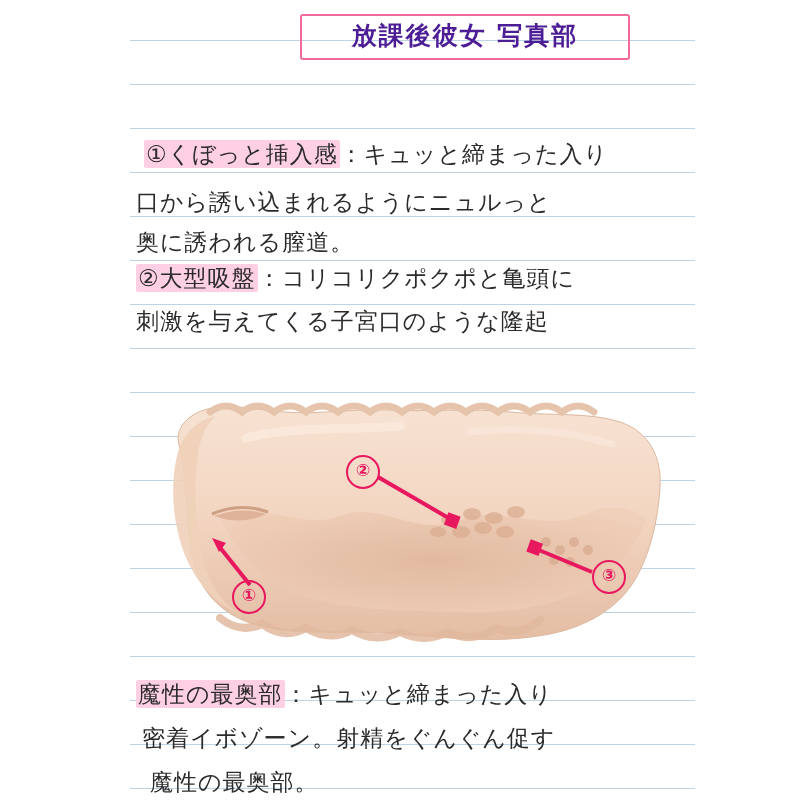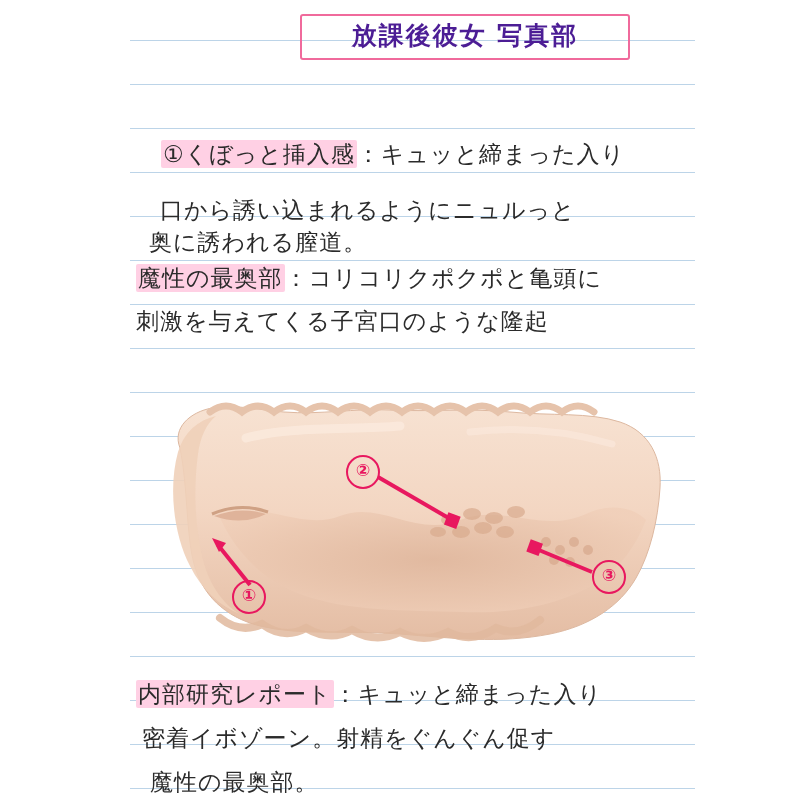--- a/index.html
+++ b/index.html
@@ -107,28 +107,28 @@
   <div class="rule-line" style="top:612px"></div>
   <div class="rule-line" style="top:656px"></div>
   <div class="rule-line" style="top:700px"></div>
   <div class="rule-line" style="top:744px"></div>
   <div class="rule-line" style="top:788px"></div>
 
   <div class="title-box">
     <div class="title-line">放課後彼女 写真部</div>
   </div>
 
-  <div class="note" style="left:141px; top:132px;padding-left:20px;">
+  <div class="note" style="left:124px; top:132px;padding-left:20px;">
     <span class="hl">①くぼっと挿入感</span><span>：キュッと締まった入り</span>
   </div>
-  <div class="note" style="left:136px; top:188px;margin-left:24px;">口から誘い込まれるようにニュルっと</div>
-  <div class="note" style="left:149px; top:220px;">奥に誘われる膣道。</div>
+  <div class="note" style="left:136px; top:180px;">口から誘い込まれるようにニュルっと</div>
+  <div class="note" style="left:136px; top:220px;">奥に誘われる膣道。</div>
 
   <div class="note" style="left:136px; top:256px;">
-    <span class="hl">魔性の最奥部</span><span>：コリコリクポクポと亀頭に</span>
+    <span class="hl">②大型吸盤</span><span>：コリコリクポクポと亀頭に</span>
   </div>
   <div class="note" style="left:136px; top:300px;font-family:Liberation Serif, serif;">刺激を与えてくる子宮口のような隆起</div>
 
   <div class="photo">
     <svg width="520" height="290" viewBox="0 0 520 290">
       <defs>
         <linearGradient id="skin" x1="0" y1="0" x2="0" y2="1">
           <stop offset="0%" stop-color="#f7e2d2"></stop>
           <stop offset="45%" stop-color="#f3d6c2"></stop>
           <stop offset="100%" stop-color="#e4bda4"></stop>
@@ -205,18 +205,18 @@
 
     <line x1="592" y1="572" x2="534" y2="548" stroke="#e8185f" stroke-width="4"></line>
     <rect x="528" y="541" width="13" height="13" fill="#e8185f" transform="rotate(20 534 548)"></rect>
   </svg>
 
   <div class="callout-num" style="left:232px; top:580px;">①</div>
   <div class="callout-num" style="left:346px; top:455px;">②</div>
   <div class="callout-num" style="left:592px; top:560px;">③</div>
 
   <div class="note" style="left:136px; top:672px;">
-    <span class="hl">内部研究レポート</span><span>：キュッと締まった入り</span>
+    <span class="hl">魔性の最奥部</span><span>：キュッと締まった入り</span>
   </div>
   <div class="note" style="left:142px; top:716px;">密着イボゾーン。射精をぐんぐん促す</div>
   <div class="note" style="left:150px; top:760px;">魔性の最奥部。</div>
 
 </div>
 
 </body></html>

